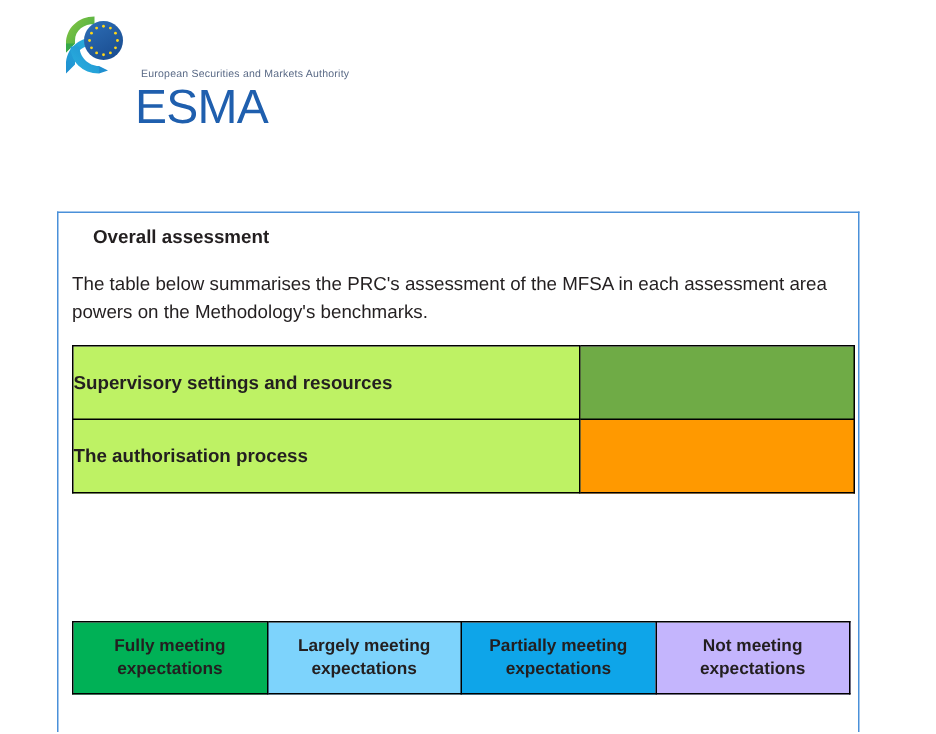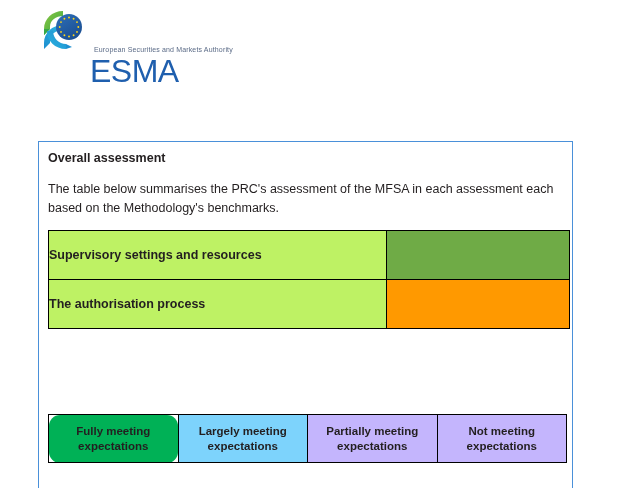--- a/index.html
+++ b/index.html
@@ -61,21 +61,21 @@
     width: 535px;
     height: 347px;
     border: 1px solid #4a90d9;
     border-bottom: none;
     box-sizing: border-box;
     background: #ffffff;
   }
 
   #section-title {
     position: absolute;
-    left: 9px;
+    left: 23px;
     top: 9px;
     font-size: 12.5px;
     font-weight: bold;
     color: #231f20;
   }
 
   #intro-paragraph {
     position: absolute;
     left: 9px;
     top: 38px;
@@ -177,39 +177,39 @@
     </svg>
   </div>
   <div id="logo-wordmark" style="color: rgb(31, 95, 174);">ESMA</div>
   <div id="logo-tagline">European Securities and Markets Authority</div>
 </div>
 
 <div id="content-box" style="border-color: rgb(74, 144, 217);">
 
   <div id="section-title">Overall assessment</div>
 
-  <div id="intro-paragraph">The table below summarises the PRC's assessment of the MFSA in each assessment each based on the Methodology's benchmarks.</div>
+  <div id="intro-paragraph">The table below summarises the PRC's assessment of the MFSA in each assessment area powers on the Methodology's benchmarks.</div>
 
   <table id="assessment-table">
     <tbody>
       <tr>
         <td class="area-cell">Supervisory settings and resources</td>
         <td class="rating-cell" style="background-color: rgb(111, 171, 70);"></td>
       </tr>
       <tr>
         <td class="area-cell">The authorisation process</td>
         <td class="rating-cell" style="background-color: rgb(255, 153, 0);"></td>
       </tr>
     </tbody>
   </table>
 
   <table id="legend">
     <tbody>
       <tr>
-        <td style="background-color: rgb(0, 177, 86); border-radius: 11px;">Fully meeting expectations</td>
+        <td style="background-color: rgb(0, 177, 86);">Fully meeting expectations</td>
         <td style="background-color: #7dd3fc;">Largely meeting expectations</td>
-        <td style="background-color: #c4b5fd;">Partially meeting expectations</td>
+        <td style="background-color: #0ea5e9;">Partially meeting expectations</td>
         <td style="background-color: #c4b5fd;">Not meeting expectations</td>
       </tr>
     </tbody>
   </table>
 
 </div>
 
 </body></html>

